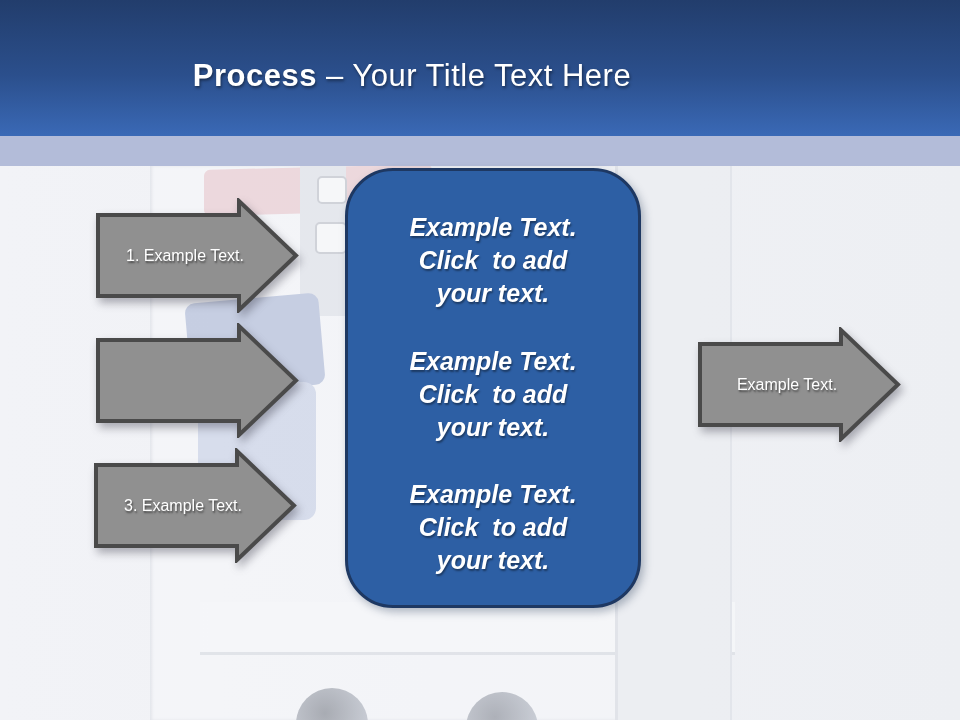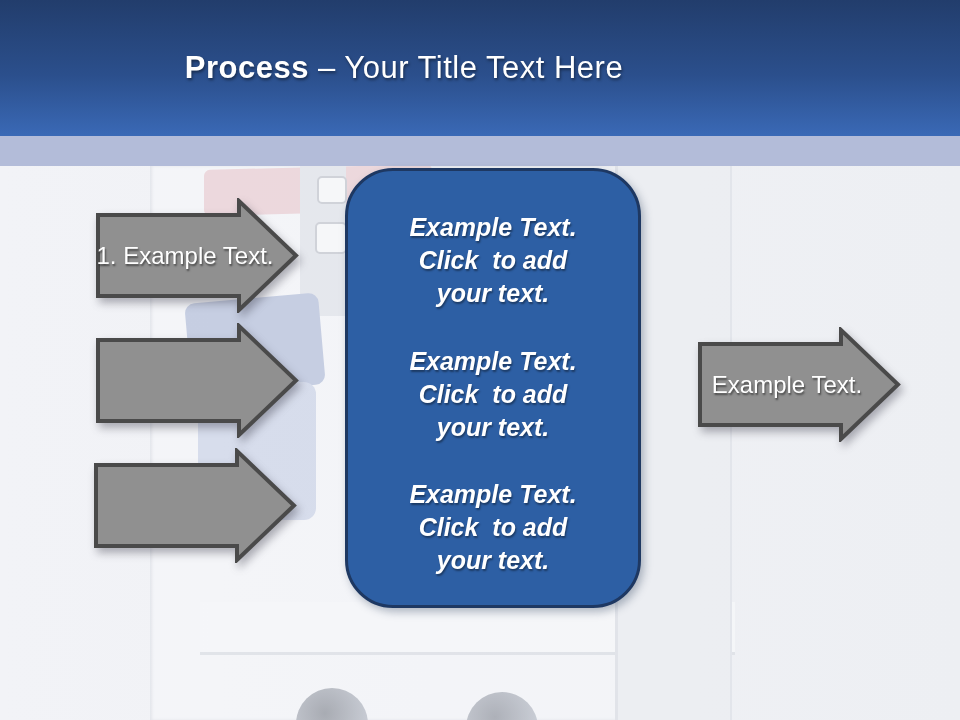--- a/index.html
+++ b/index.html
@@ -19,30 +19,30 @@
   .ph-lever-top{left:188px;top:298px;width:134px;height:92px;background:#a4b2d3;border-radius:10px;transform:rotate(-5deg);}
   .ph-lever-bottom{left:198px;top:382px;width:118px;height:138px;background:#c2cce4;border-radius:12px;}
   .ph-ledge{left:200px;top:602px;width:535px;height:50px;background:#fafbfd;border-bottom:3px solid #d5d9e0;}
   .ph-screw1{left:296px;top:688px;width:72px;height:72px;border-radius:50%;background:radial-gradient(circle at 40% 35%,#6e737d,#a9afbb 70%);}
   .ph-screw2{left:466px;top:692px;width:72px;height:72px;border-radius:50%;background:radial-gradient(circle at 40% 35%,#787d88,#adb3bf 70%);}
   .ph-right-col{left:615px;top:166px;width:112px;height:554px;background:#ebedf1;border-left:3px solid #d6dae1;border-right:2px solid #dadde4;}
   
   .header{position:absolute;left:0;top:0;width:960px;height:136px;
     background:linear-gradient(180deg,#223d6c 0%,#2b4f8c 55%,#3a69b6 100%);}
   .header-strip{position:absolute;left:0;top:136px;width:960px;height:30px;background:#b3bcd9;}
-  .title{position:absolute;left:0;top:50px;width:808px;margin:0;text-align:center;
+  .title{position:absolute;left:0;top:50px;width:808px;margin:8px;text-align:center;
     color:#ffffff;font-size:31px;font-weight:400;letter-spacing:.5px;
     text-shadow:1px 2px 3px rgba(0,0,0,.45);}
   .title .t-bold{font-weight:700;}
   
   .arrow{position:absolute;width:205px;height:115px;}
   .arrow svg{position:absolute;inset:0;filter:drop-shadow(3px 5px 4px rgba(60,60,75,.40));}
   .arrow-label{position:absolute;left:0;right:25px;top:0;bottom:0;
     display:flex;align-items:center;justify-content:center;
-    color:#ffffff;font-size:24px;text-shadow:1px 2px 2px rgba(0,0,0,.5);}
+    color:#ffffff;font-size:16px;text-shadow:1px 2px 2px rgba(0,0,0,.5);}
   .a1{left:95px;top:198px;}
   .a2{left:95px;top:323px;}
   .a3{left:93px;top:448px;}
   .a-out{left:697px;top:327px;}
   
   .center-box{position:absolute;left:345px;top:168px;width:296px;height:440px;box-sizing:border-box;
     background:#2d5fa4;border:3px solid #1e3862;border-radius:48px;
     box-shadow:3px 4px 8px rgba(40,60,90,.35);
     display:flex;flex-direction:column;justify-content:space-between;
     padding:40px 10px 28px 10px;}
@@ -84,20 +84,21 @@
   <div class="arrow a2">
     <svg viewBox="0 0 205 115" width="205" height="115">
       <polygon points="3,17 144,17 144,3 201,57.5 144,112 144,98 3,98" fill="#909090" stroke="#4a4a4a" stroke-width="4"></polygon>
     </svg>
   </div>
 
   <div class="arrow a3">
     <svg viewBox="0 0 205 115" width="205" height="115">
       <polygon points="3,17 144,17 144,3 201,57.5 144,112 144,98 3,98" fill="#909090" stroke="#4a4a4a" stroke-width="4"></polygon>
     </svg>
+    <span class="arrow-label">3. Example Text.</span>
   </div>
 
   <div class="center-box">
     <p class="block">Example Text.
 Click  to add
 your text.</p>
     <p class="block">Example Text.
 Click  to add
 your text.</p>
     <p class="block">Example Text.

